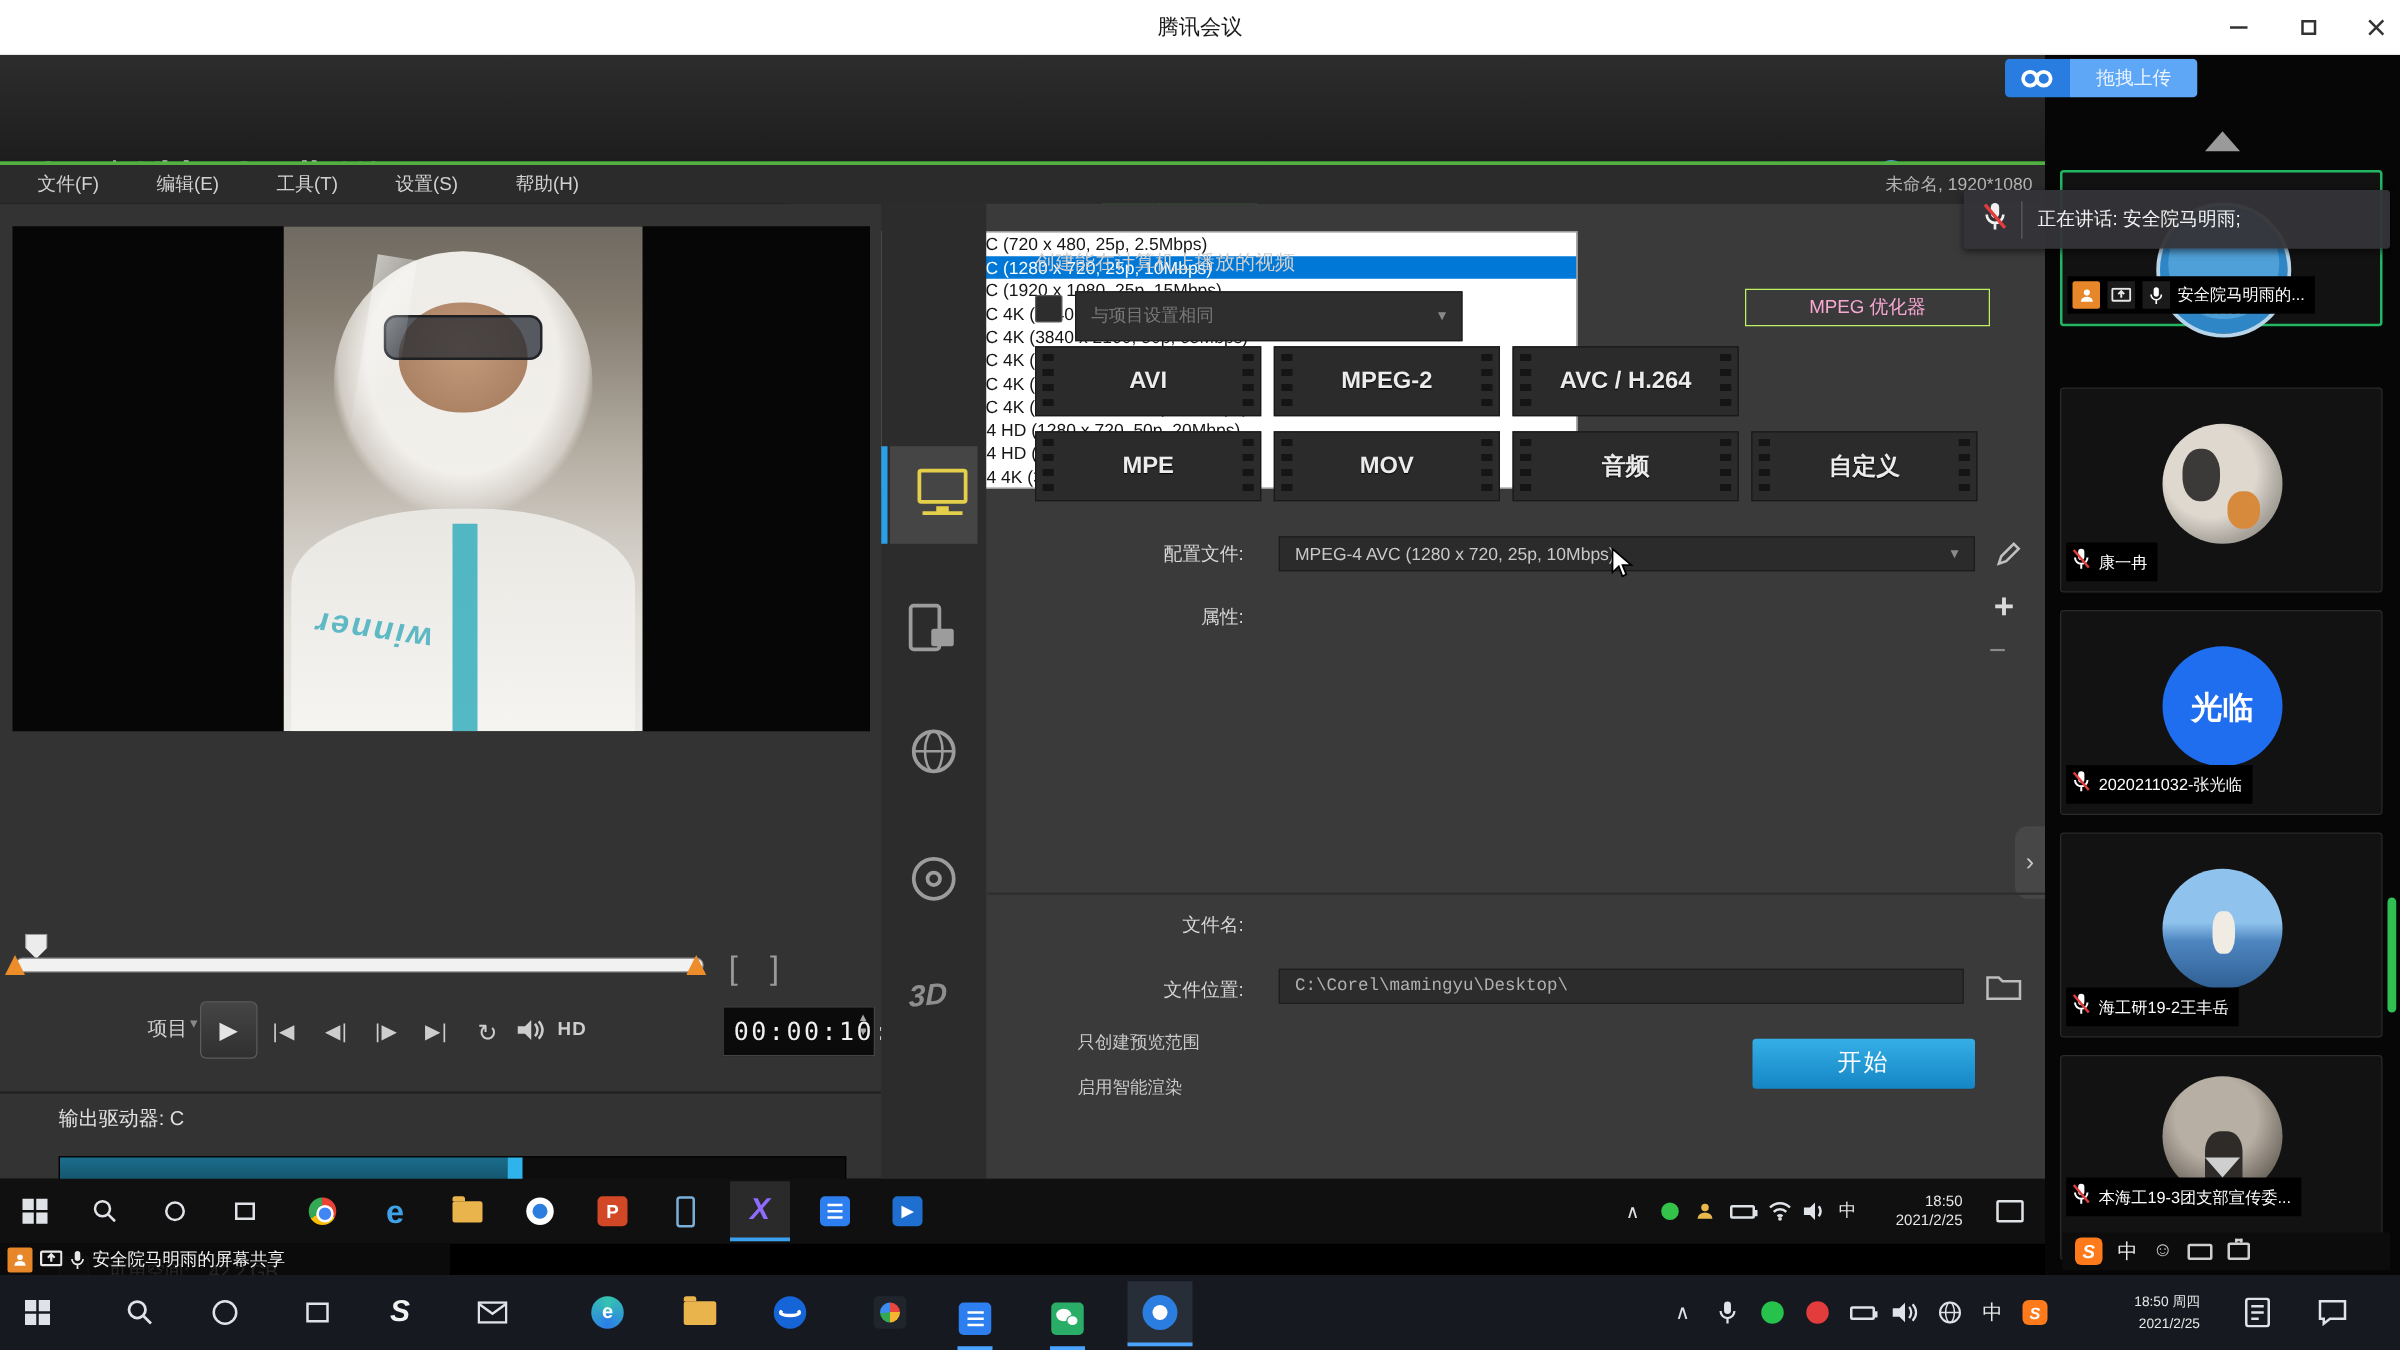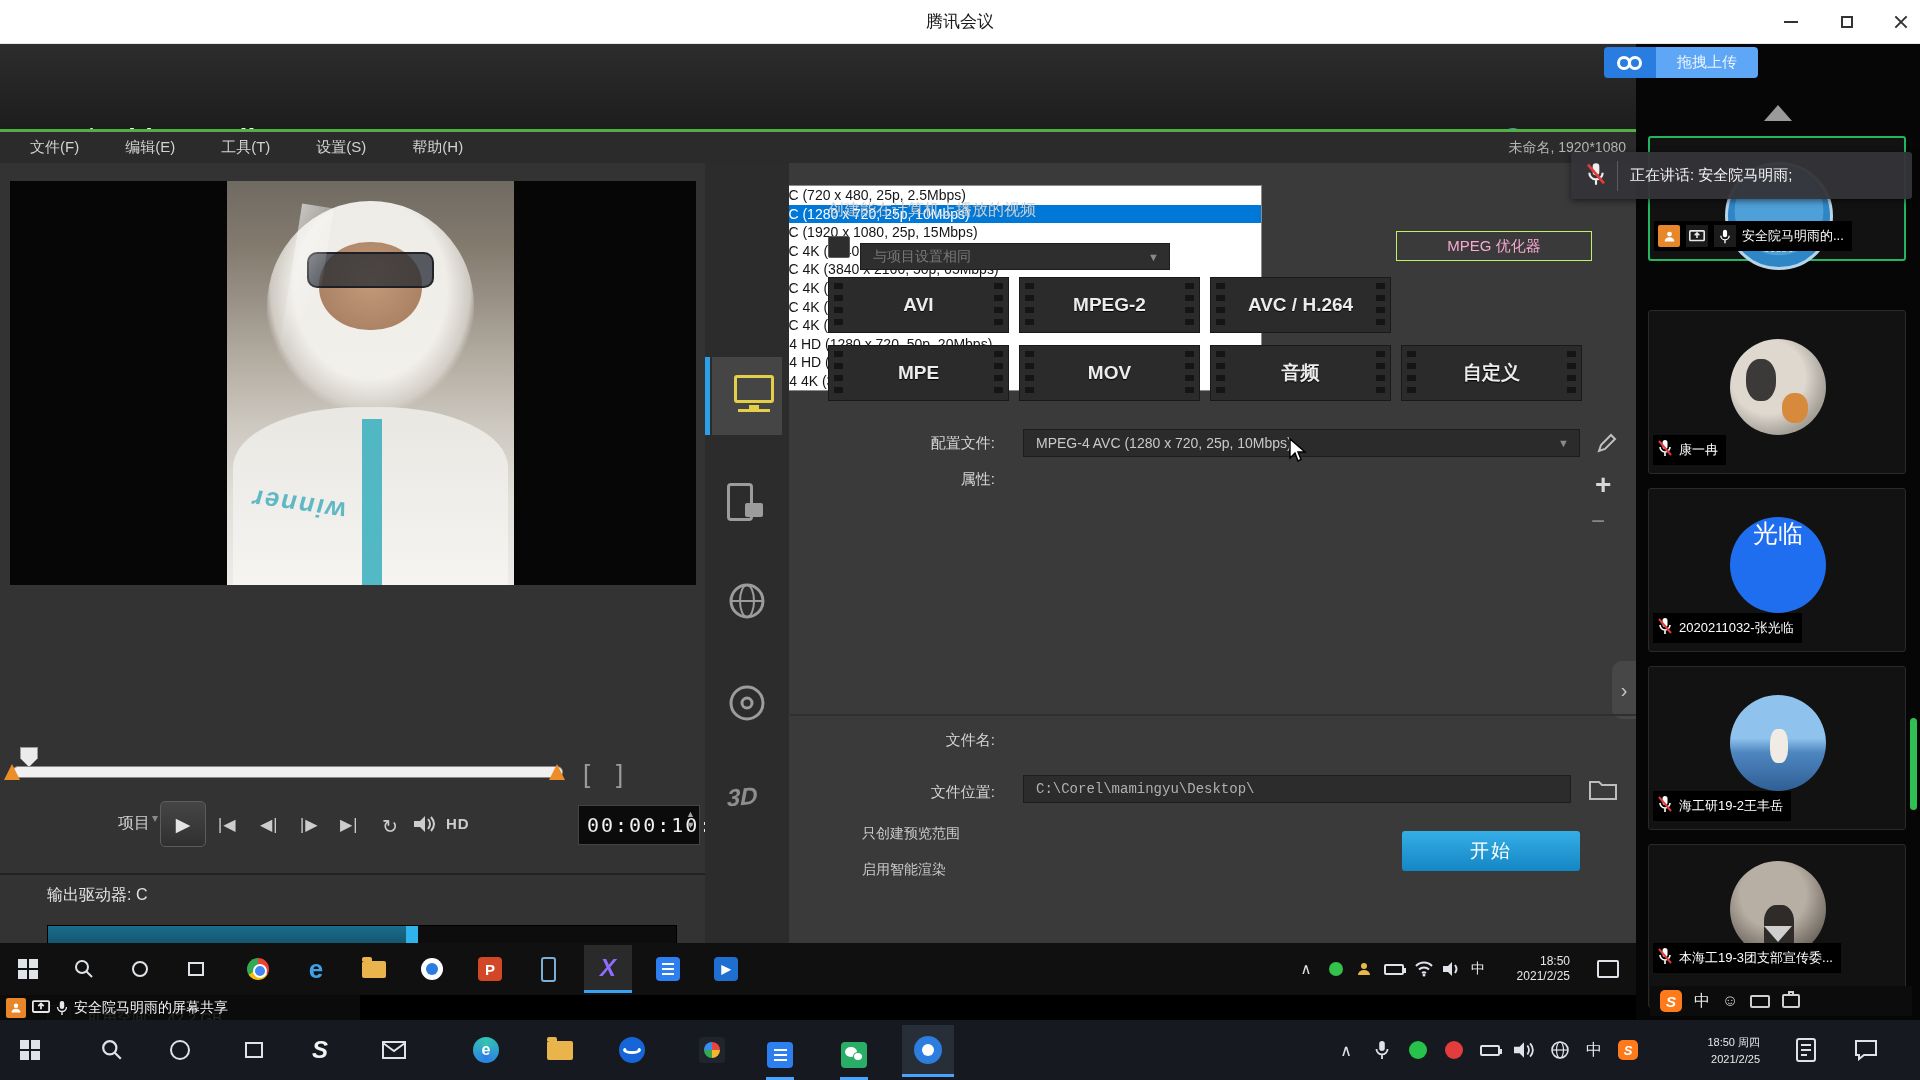--- a/index.html
+++ b/index.html
@@ -290,21 +290,21 @@
             <circle cx="20" cy="20" r="16" fill="none" stroke="#9c9c9c" stroke-width="3"></circle>
             <circle cx="20" cy="20" r="5" fill="none" stroke="#9c9c9c" stroke-width="3"></circle>
           </svg>
       </div>
       <div class="gico" style="top:620px;font-size:24px;font-weight:700;font-style:italic;transform:skewY(-6deg);color:#8e8e8e">3D</div>
     </div>
 
     <div class="abs head">创建能在计算机上播放的视频</div>
 
     <div class="abs cb" style="left:123px;top:73px"></div>
-    <div class="abs ddbox" style="left:155px;top:80px;width:310px;height:27px">
+    <div class="abs ddbox" style="left:155px;top:70px;width:310px;height:40px">
       <span style="margin-left:12px">与项目设置相同</span>
       <span class="dar">▼</span>
     </div>
     <div class="abs optbtn">MPEG 优化器</div>
 
     <div class="fmt" style="left:123px;top:114px;width:181px">AVI</div>
     <div class="fmt" style="left:314px;top:114px;width:181px">MPEG-2</div>
     <div class="fmt" style="left:505px;top:114px;width:181px">AVC / H.264</div>
     <div class="fmt" style="left:314px;top:182px;width:181px">MOV</div>
     <div class="fmt" style="left:123px;top:182px;width:181px">MPE</div>
@@ -312,21 +312,21 @@
     <div class="fmt" style="left:696px;top:182px;width:181px">自定义</div>
 
     <div class="abs flab" style="left:165px;top:271px;width:125px">配置文件:</div>
     <div class="abs select" style="left:318px;top:266px;width:557px;height:28px">
       <span style="margin-left:12px">MPEG-4 AVC (1280 x 720, 25p, 10Mbps)</span>
       <span class="dar">▼</span>
     </div>
     <svg class="abs" style="left:890px;top:268px" width="24" height="24" viewBox="0 0 24 24">
         <path d="M4 20 l2-6 10-10 4 4 -10 10 z" fill="none" stroke="#c0c0c0" stroke-width="2"></path>
       </svg>
-    <div class="abs flab" style="left:205px;top:307px;width:85px">属性:</div>
+    <div class="abs flab" style="left:205px;top:321px;width:85px">属性:</div>
 
     <div class="list">
       <div class="li">MPEG-4 AVC (720 x 480, 25p, 2.5Mbps)</div>
       <div class="li sel">MPEG-4 AVC (1280 x 720, 25p, 10Mbps)</div>
       <div class="li">MPEG-4 AVC (1920 x 1080, 25p, 15Mbps)</div>
       <div class="li">MPEG-4 AVC 4K (3840 x 2160, 25p, 40Mbps)</div>
       <div class="li">MPEG-4 AVC 4K (3840 x 2160, 50p, 65Mbps)</div>
       <div class="li">MPEG-4 AVC 4K (4096 x 2160, 25p, 40Mbps)</div>
       <div class="li">MPEG-4 AVC 4K (4096 x 2160, 50p, 65Mbps)</div>
       <div class="li">MPEG-4 AVC 4K (4096 x 2304, 25p, 40Mbps)</div>
@@ -633,21 +633,21 @@
       <span><svg width="16" height="18" viewBox="0 0 16 18">
             <rect x="5.5" y="1" width="5" height="9" rx="2.5" fill="#fff"></rect>
             <path d="M3 8 a5 5 0 0 0 10 0 M8 13 v4" stroke="#fff" stroke-width="1.6" fill="none"></path>
             <line x1="2" y1="2" x2="14" y2="16" stroke="#e23c3c" stroke-width="2"></line>
           </svg></span>
       <span class="nm">康一冉</span>
     </div>
   </div>
 
   <div class="tile" style="top:444px">
-    <div class="av" style="background:#1f6ef0;display:flex;align-items:flex-start;justify-content:center;color:#fff;font-size:25px;font-weight:400">
+    <div class="av" style="background:#1f6ef0;display:flex;align-items:center;justify-content:center;color:#fff;font-size:25px;font-weight:700">
         <span>光临</span>
       </div>
     <div class="nbar">
       <span><svg width="16" height="18" viewBox="0 0 16 18">
             <rect x="5.5" y="1" width="5" height="9" rx="2.5" fill="#fff"></rect>
             <path d="M3 8 a5 5 0 0 0 10 0 M8 13 v4" stroke="#fff" stroke-width="1.6" fill="none"></path>
             <line x1="2" y1="2" x2="14" y2="16" stroke="#e23c3c" stroke-width="2"></line>
           </svg></span>
       <span class="nm">2020211032-张光临</span>
     </div>

